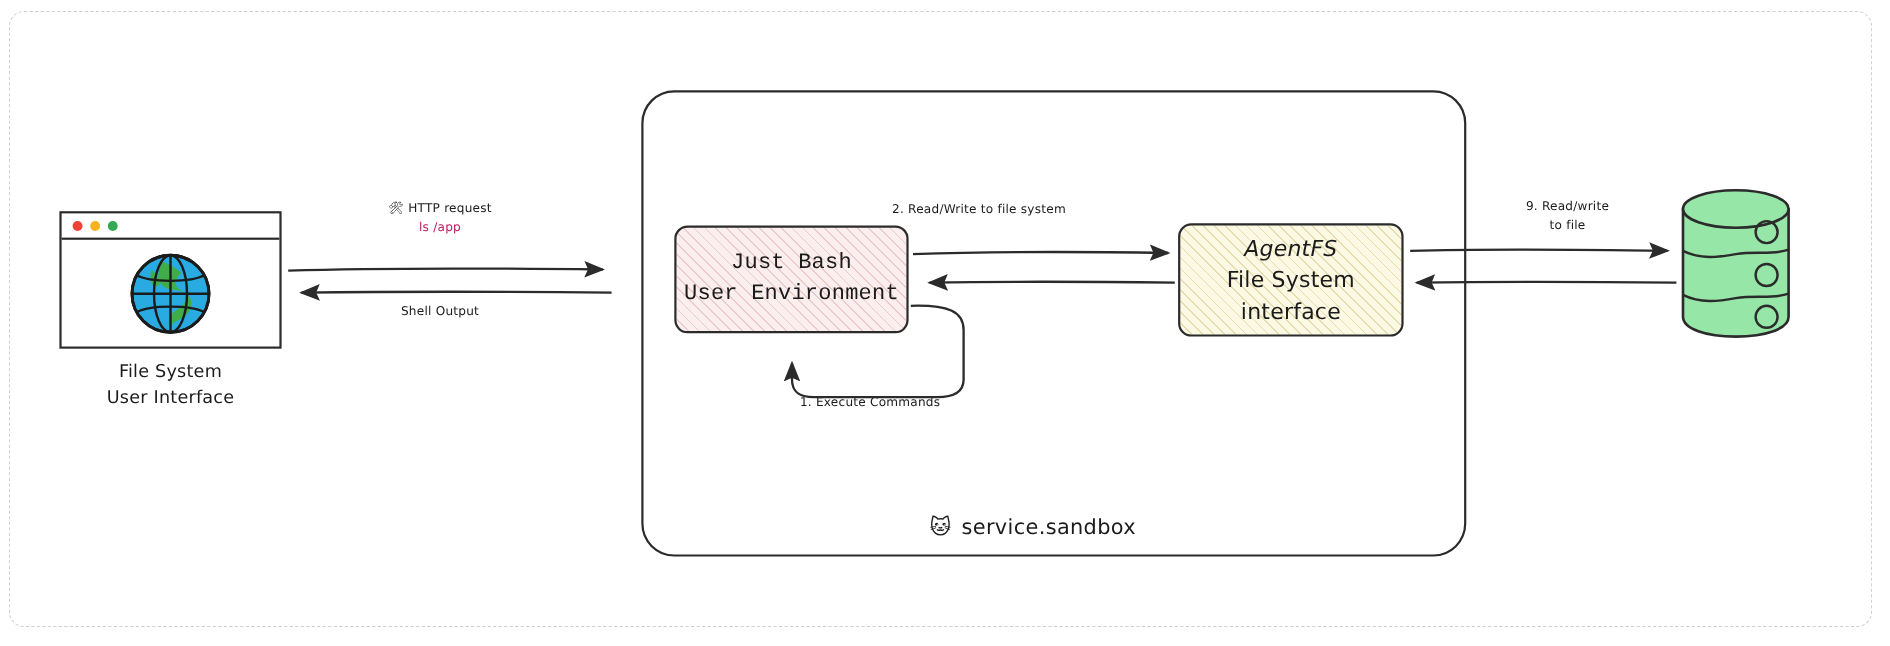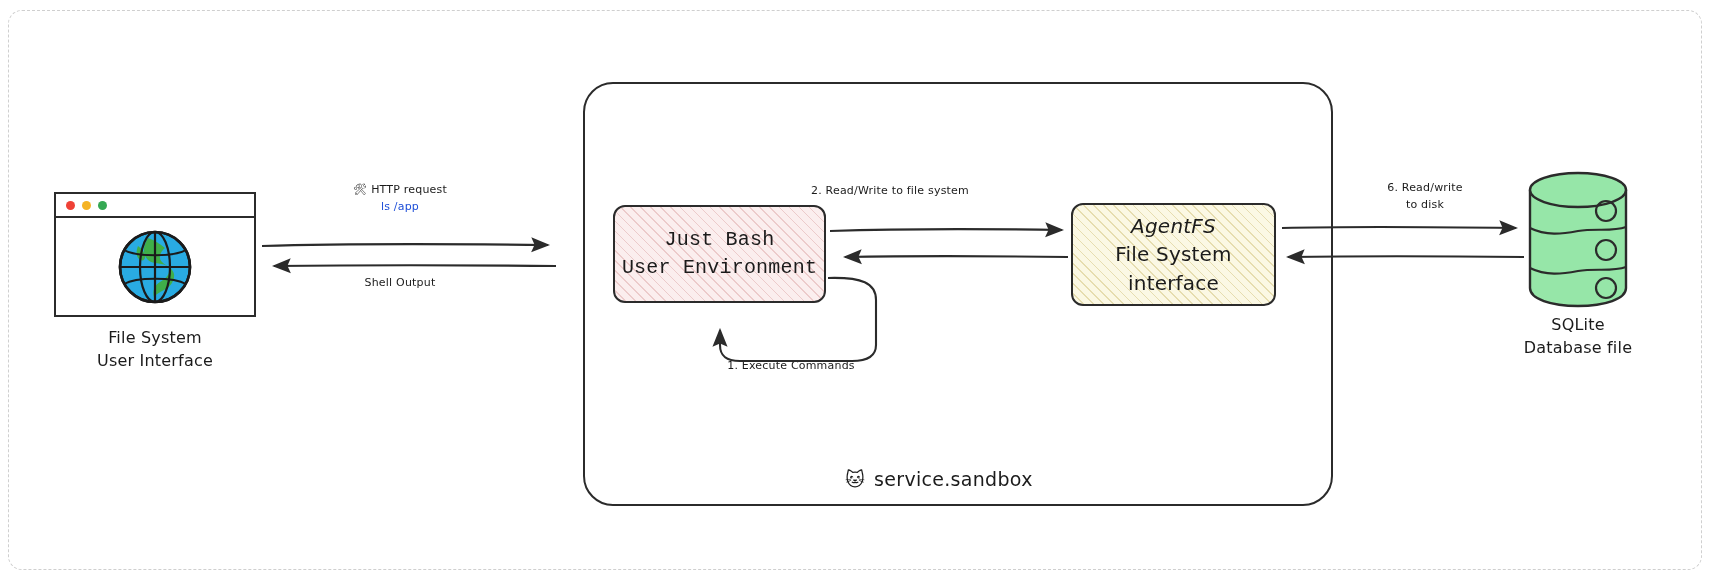--- a/index.html
+++ b/index.html
@@ -165,21 +165,21 @@
   
   .edge-label {
     position: absolute;
     font-size: 11px;
     line-height: 1.5;
     letter-spacing: 0.2px;
     color: #1b1b1b;
     text-align: center;
     white-space: nowrap;
   }
-  .edge-label .cmd { color: #1d4ed8; }
+  .edge-label .cmd { color: #be185d; }
   .edge-label .wrench { margin-right: 4px; }
 
   .lbl-http   { left: 300px; top: 182px; width: 200px; }
   .lbl-shell  { left: 300px; top: 275px; width: 200px; }
   .lbl-rw-fs  { left: 740px; top: 183px; width: 300px; }
   .lbl-exec   { left: 666px; top: 358px; width: 250px; }
   .lbl-rw-dsk { left: 1315px; top: 180px; width: 220px; }
 
   
   #overlay {
@@ -236,41 +236,37 @@
     <span class="line">Just Bash</span>
     <span class="line">User Environment</span>
   </div>
 
   <div class="node node-agentfs">
     <span class="line em">AgentFS</span>
     <span class="line">File System</span>
     <span class="line">interface</span>
   </div>
 
-  <div class="caption caption-db">
-    <div>SQLite</div>
-    <div>Database file</div>
-  </div>
 
   <div class="edge-label lbl-http">
     <div>
       <span class="wrench">🛠</span><span>HTTP request</span>
     </div>
     <div class="cmd">ls /app</div>
   </div>
 
   <div class="edge-label lbl-shell">Shell Output</div>
 
   <div class="edge-label lbl-rw-fs">2. Read/Write to file system</div>
 
   <div class="edge-label lbl-exec">1. Execute Commands</div>
 
   <div class="edge-label lbl-rw-dsk">
-    <div>6. Read/write</div>
-    <div>to disk</div>
+    <div>9. Read/write</div>
+    <div>to file</div>
   </div>
 
   <svg id="overlay">
     <defs>
       <marker id="arrowhead" markerWidth="9" markerHeight="8" refX="8" refY="4" orient="auto" markerUnits="strokeWidth">
         <path d="M0,0.4 L9,4 L0,7.6 L1.6,4 Z" fill="#2b2b2b"></path>
       </marker>
     </defs>
 
     <g>

